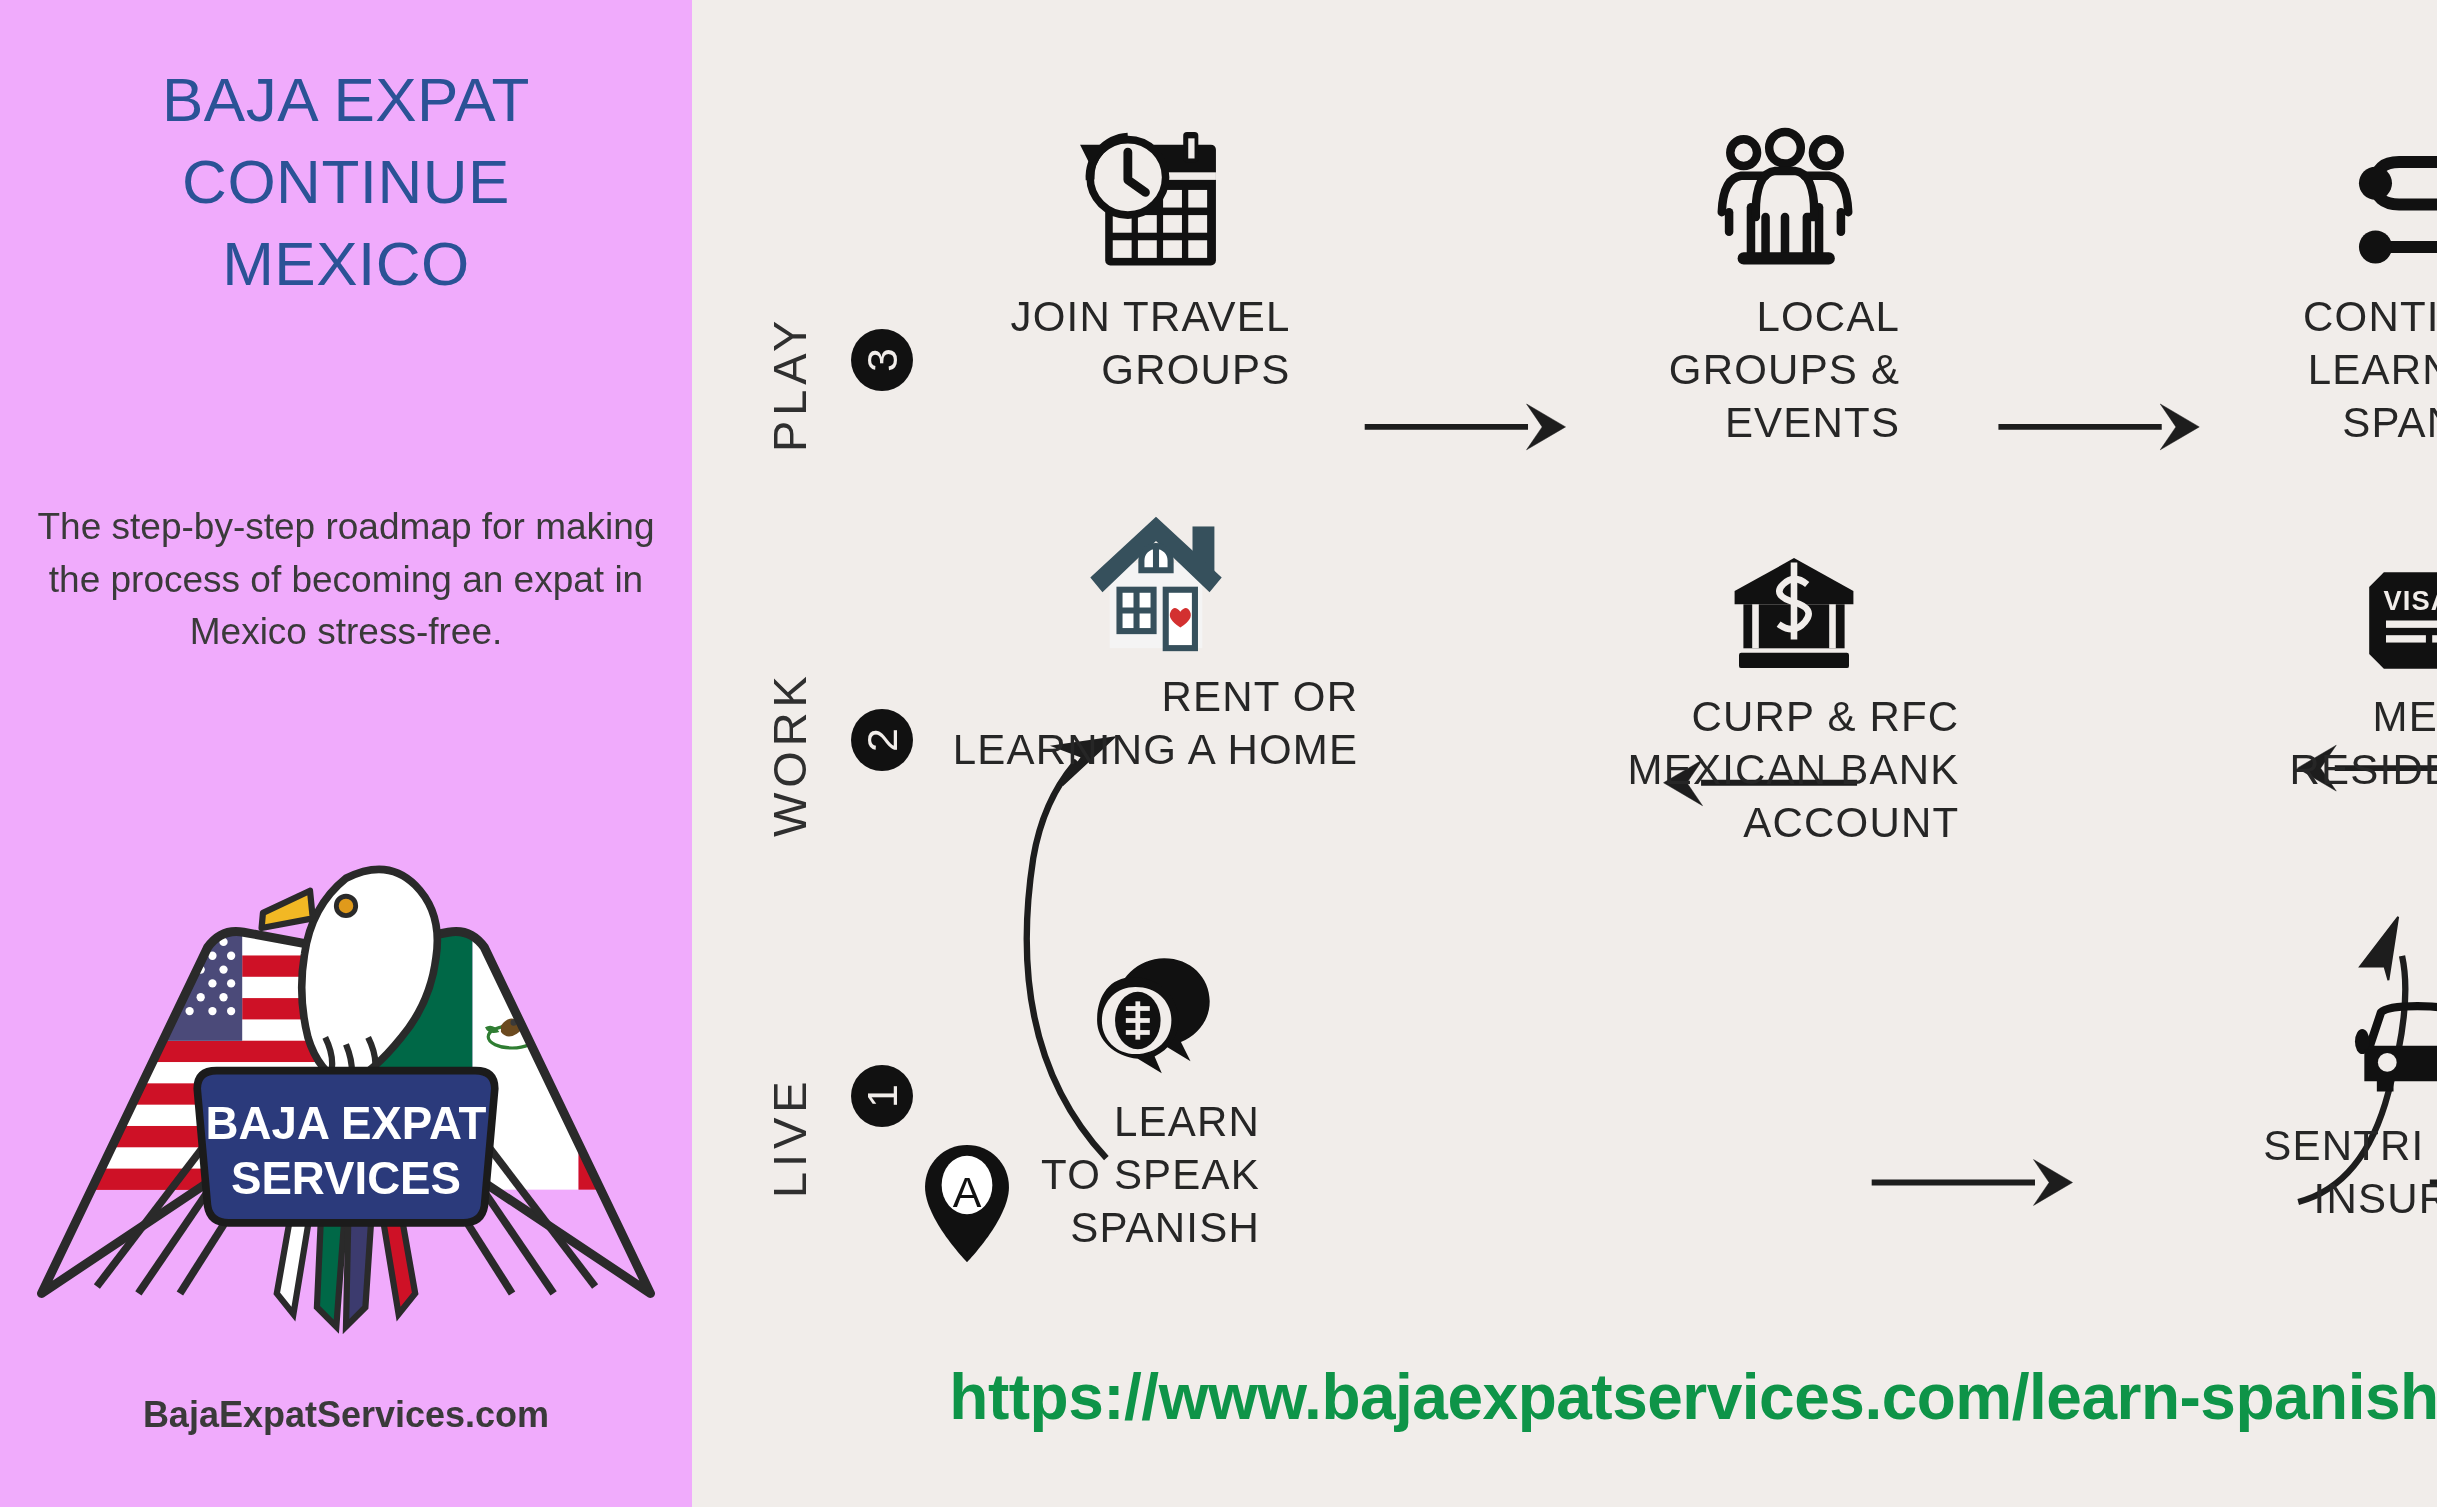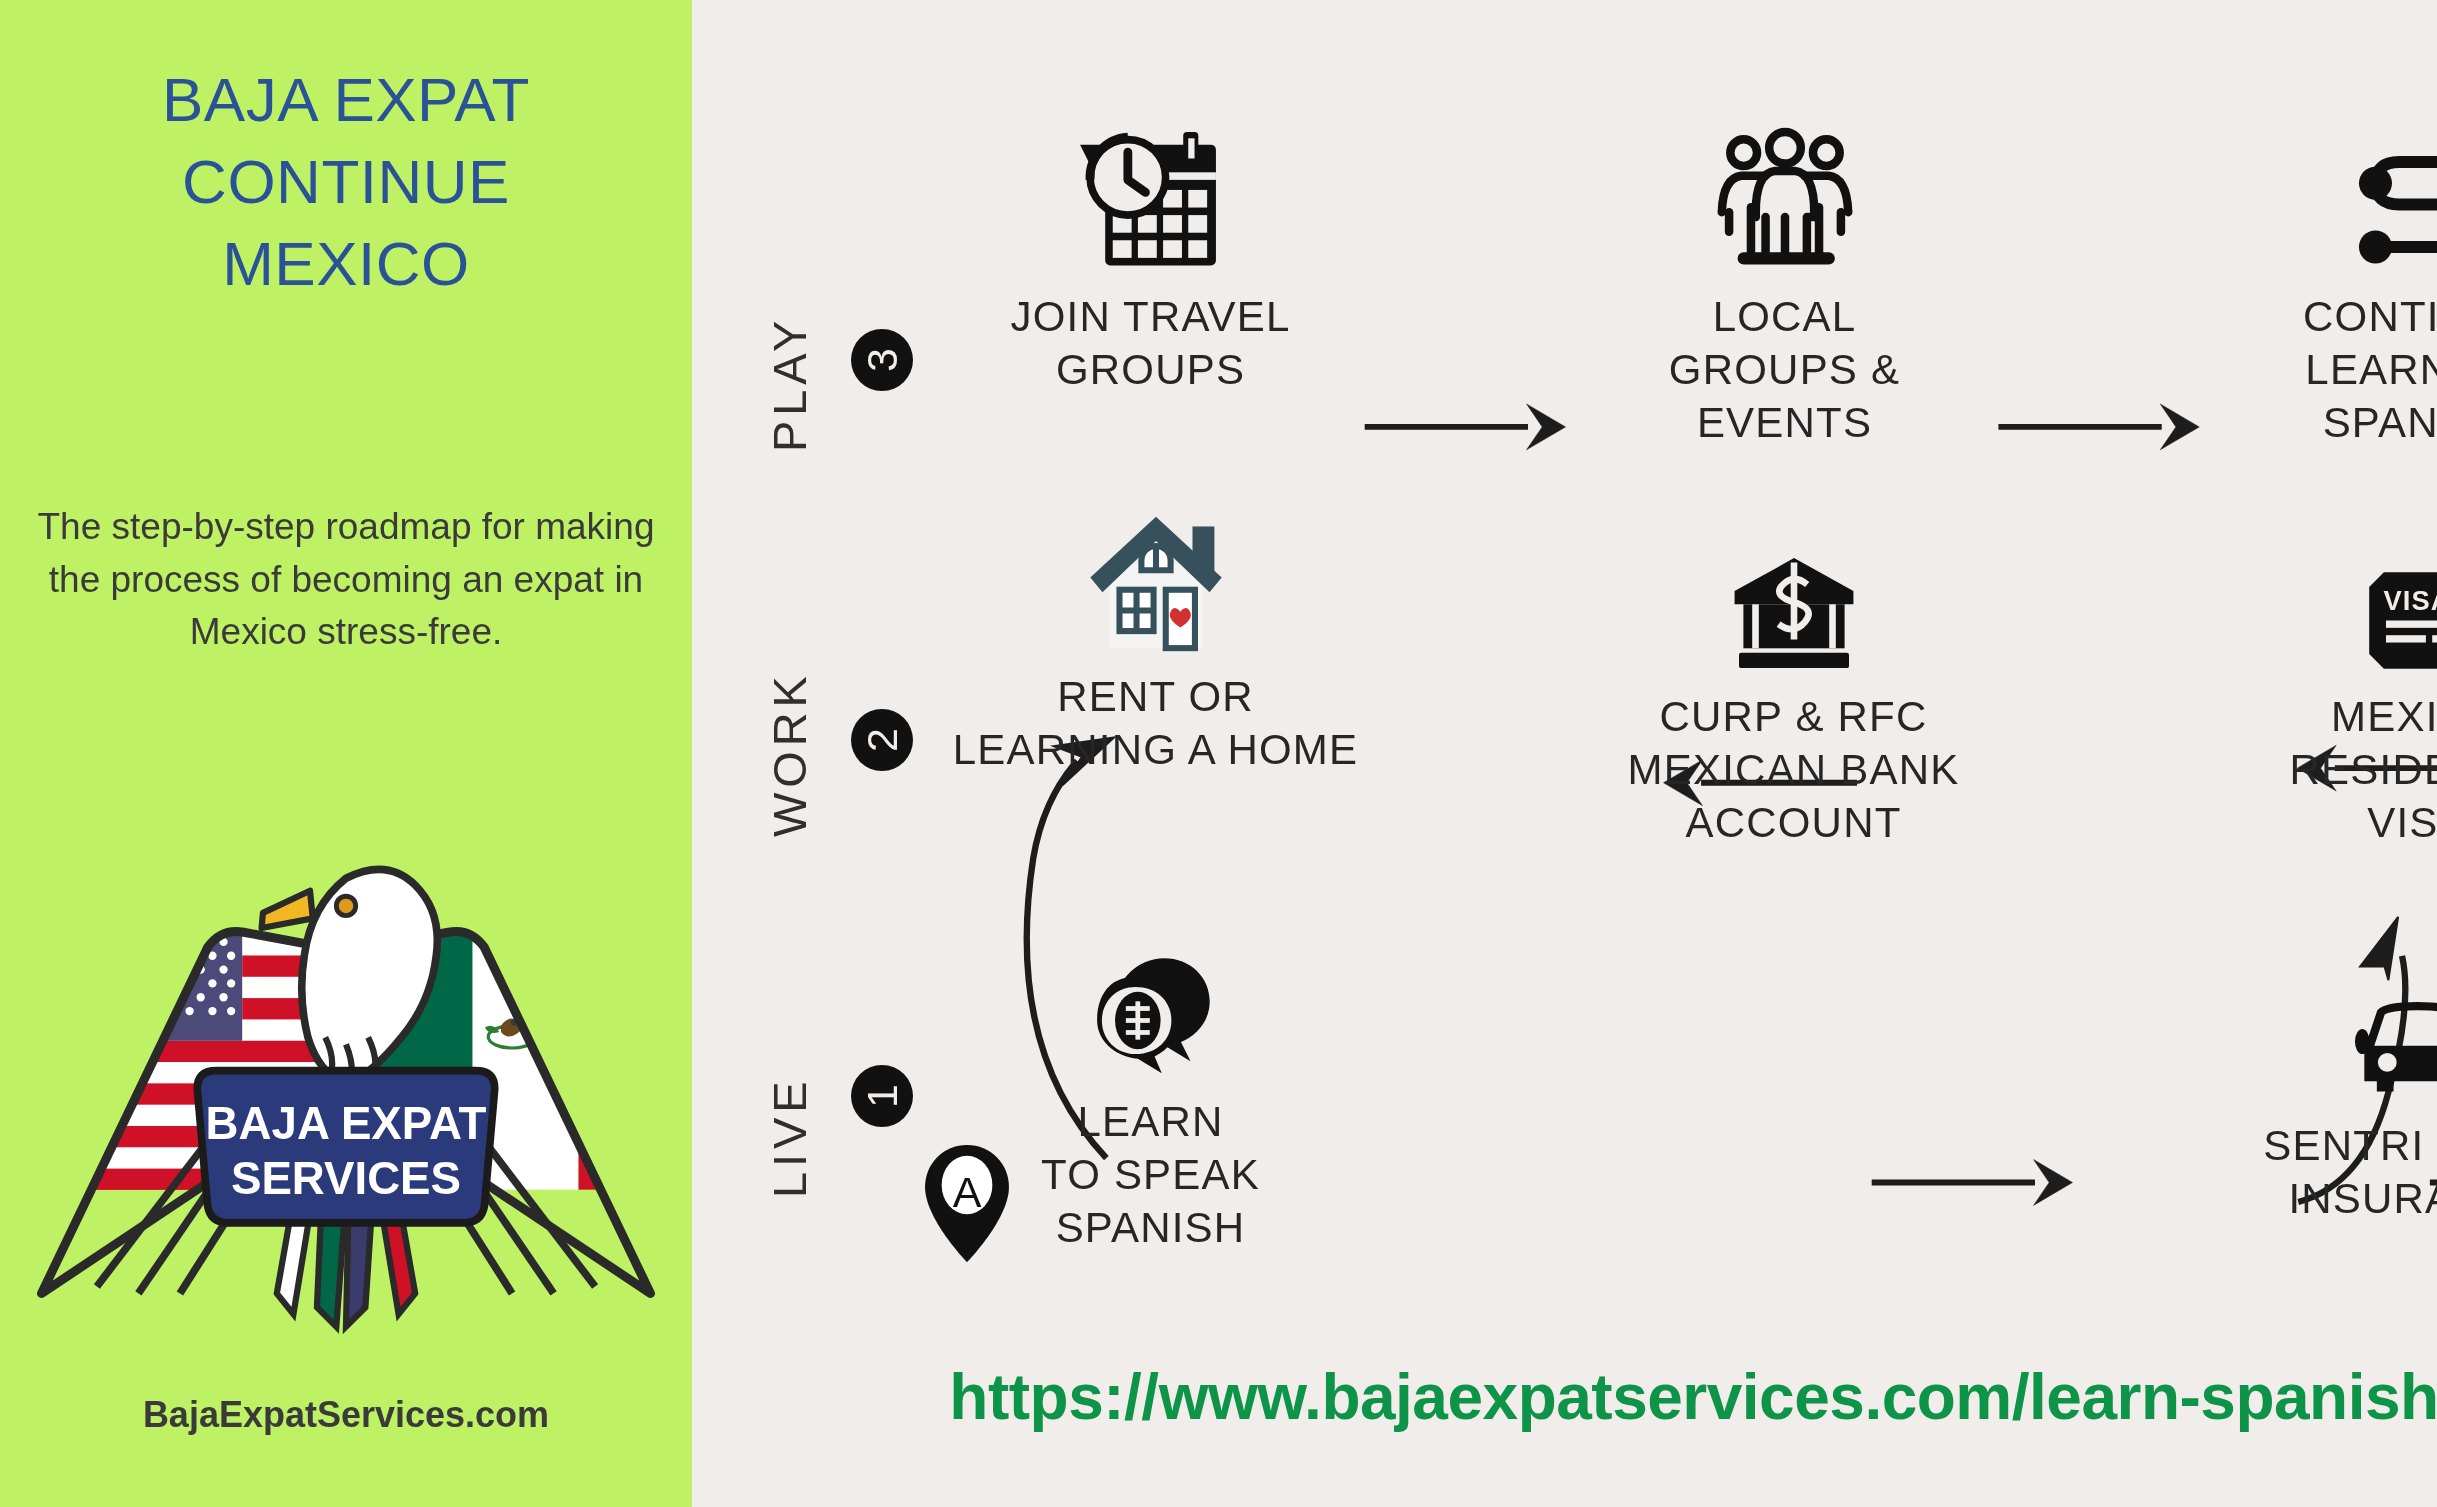--- a/index.html
+++ b/index.html
@@ -8,21 +8,21 @@
     background:#ffffff;
     font-family:"Liberation Sans", sans-serif;
     overflow:hidden;
   }
   .page{position:relative;width:2696px;height:1508px;display:flex;}
 
   
   .left-panel{
     position:relative;
     width:692px;height:1508px;
-    background:#bef264;
+    background:#f0abfc;
     flex:0 0 692px;
   }
   .divider{
     position:absolute;left:692px;top:0;width:2.9px;height:1508px;
     background:#6f6f6f;
   }
   .brand-title{
     position:absolute;left:0;top:59px;width:692px;
     text-align:center;
     color:#2B5296;
@@ -75,21 +75,21 @@
     width:62px;height:62px;border-radius:50%;
     background:#111111;color:#F1EDEA;
     font-size:43px;font-weight:400;
     display:flex;align-items:center;justify-content:center;
     transform:rotate(-90deg);
   }
 
   .card{
     position:absolute;
     display:flex;flex-direction:column;align-items:center;
-    text-align:center;
+    text-align:right;
   }
   .card .ico{height:161px;display:flex;align-items:flex-end;justify-content:center;}
   .card .lbl{
     margin-top:16.6px;
     color:#262626;
     font-size:42px;
     line-height:1.27;
     letter-spacing:1.2px;
     font-weight:400;
     white-space:pre-line;

